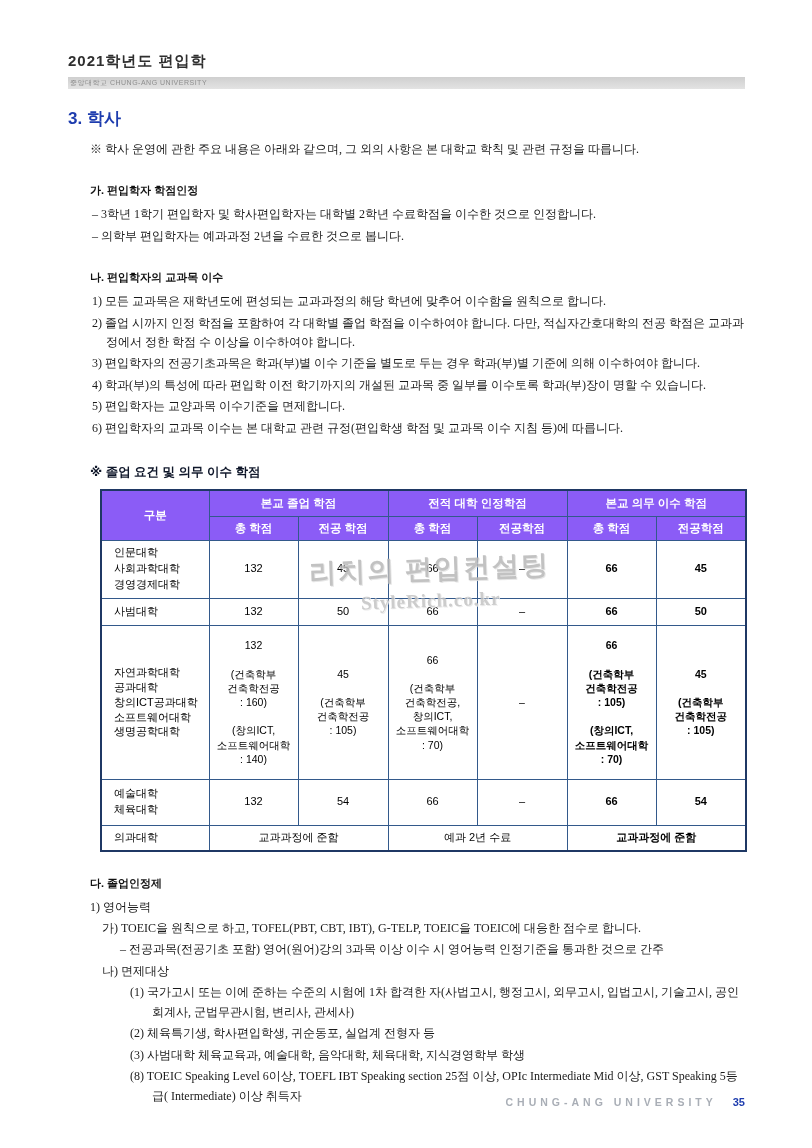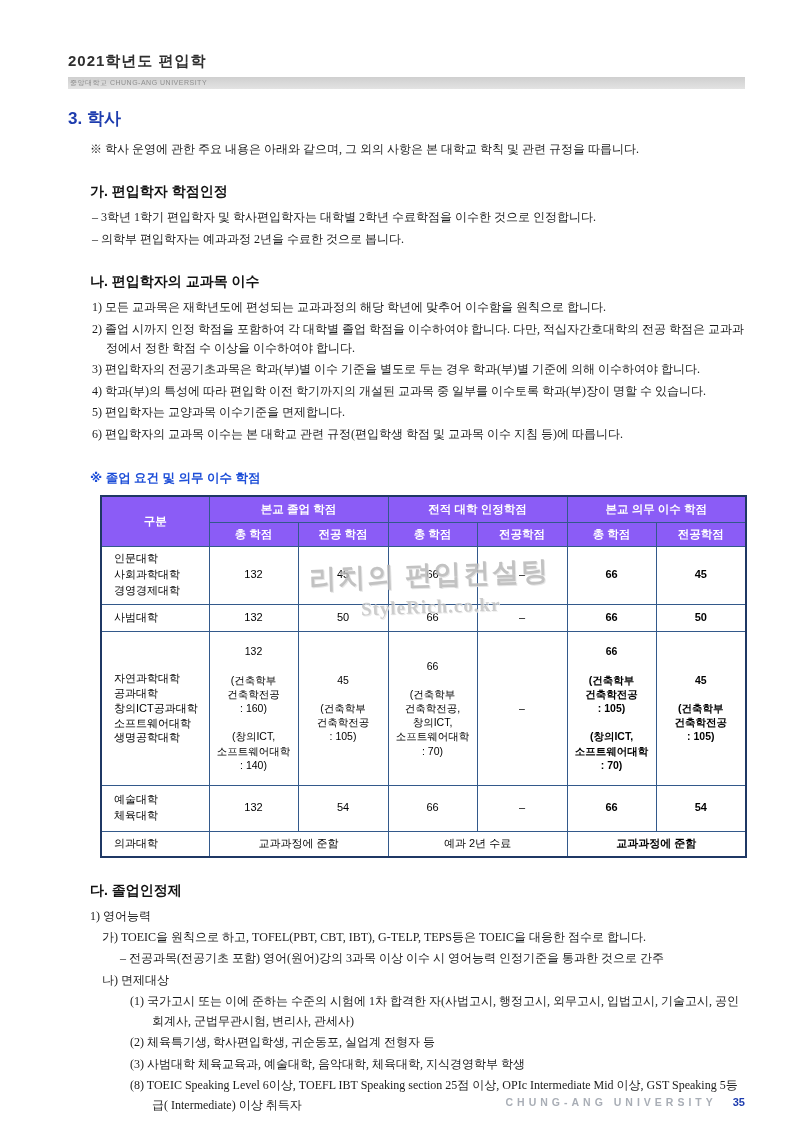--- a/index.html
+++ b/index.html
@@ -37,40 +37,40 @@
     font-size: 17px; font-weight: bold; color: #1d3cae;
     font-family: "Liberation Sans", "DejaVu Sans", sans-serif;
   }
   .intro-note {
     margin-top: 10px; padding-left: 22px;
     font-size: 12px; line-height: 1.6;
   }
 
   .sub-title {
     margin-top: 24px; padding-left: 22px;
-    font-size: 14px; font-weight: bold; color: #111;
+    font-size: 11px; font-weight: bold; color: #111;
     font-family: "Liberation Sans", "DejaVu Sans", sans-serif;
   }
   .li {
     font-size: 12px; line-height: 1.62;
     padding-left: 38px; text-indent: -14px;
   }
   .list { margin-top: 7px; }
   .list .li { margin-top: 2px; }
 
   
   .ind1 { padding-left: 36px; text-indent: -14px; }
   .ind2 { padding-left: 52px; text-indent: -18px; }
   .ind3 { padding-left: 66px; text-indent: -14px; }
   .ind4 { padding-left: 84px; text-indent: -22px; }
 
   
   .table-caption {
     margin-top: 26px; padding-left: 22px;
-    font-size: 12.5px; font-weight: bold; color: #1d4ed8;
+    font-size: 12.5px; font-weight: bold; color: #0f172a;
     font-family: "Liberation Sans", "DejaVu Sans", sans-serif;
   }
   .table-wrap { position: relative; margin: 8px 0 0 32px; }
   table.credits {
     border-collapse: collapse; table-layout: fixed;
     width: 645px;
     border: 2px solid #1f3864;
     font-family: "Liberation Sans", "DejaVu Sans", sans-serif;
   }
   .credits th, .credits td { border: 1px solid #33598b; }
@@ -271,21 +271,21 @@
     </table>
     <div class="watermark">
       <div class="w1">리치의 편입컨설팅</div>
       <div class="w2">StyleRich.co.kr</div>
     </div>
   </div>
 
   <div class="sub-title">다. 졸업인정제</div>
   <div class="list">
     <div class="li ind1">1) 영어능력</div>
-    <div class="li ind2">가) TOEIC을 원칙으로 하고, TOFEL(PBT, CBT, IBT), G-TELP, TEPS등은 TOEIC을 대응한 점수로 합니다.</div>
+    <div class="li ind2">가) TOEIC을 원칙으로 하고, TOFEL(PBT, CBT, IBT), G-TELP, TOEIC을 TOEIC에 대응한 점수로 합니다.</div>
     <div class="li ind3">– 전공과목(전공기초 포함) 영어(원어)강의 3과목 이상 이수 시 영어능력 인정기준을 통과한 것으로 간주</div>
     <div class="li ind2">나) 면제대상</div>
     <div class="li ind4">(1) 국가고시 또는 이에 준하는 수준의 시험에 1차 합격한 자(사법고시, 행정고시, 외무고시, 입법고시, 기술고시, 공인회계사, 군법무관시험, 변리사, 관세사)</div>
     <div class="li ind4">(2) 체육특기생, 학사편입학생, 귀순동포, 실업계 전형자 등</div>
     <div class="li ind4">(3) 사범대학 체육교육과, 예술대학, 음악대학, 체육대학, 지식경영학부 학생</div>
     <div class="li ind4">(8) TOEIC Speaking Level 6이상, TOEFL IBT Speaking section 25점 이상, OPIc Intermediate Mid 이상, GST Speaking 5등급( Intermediate) 이상 취득자</div>
   </div>
 
   <div class="footer">
     <span class="footer-text">CHUNG-ANG UNIVERSITY</span>

